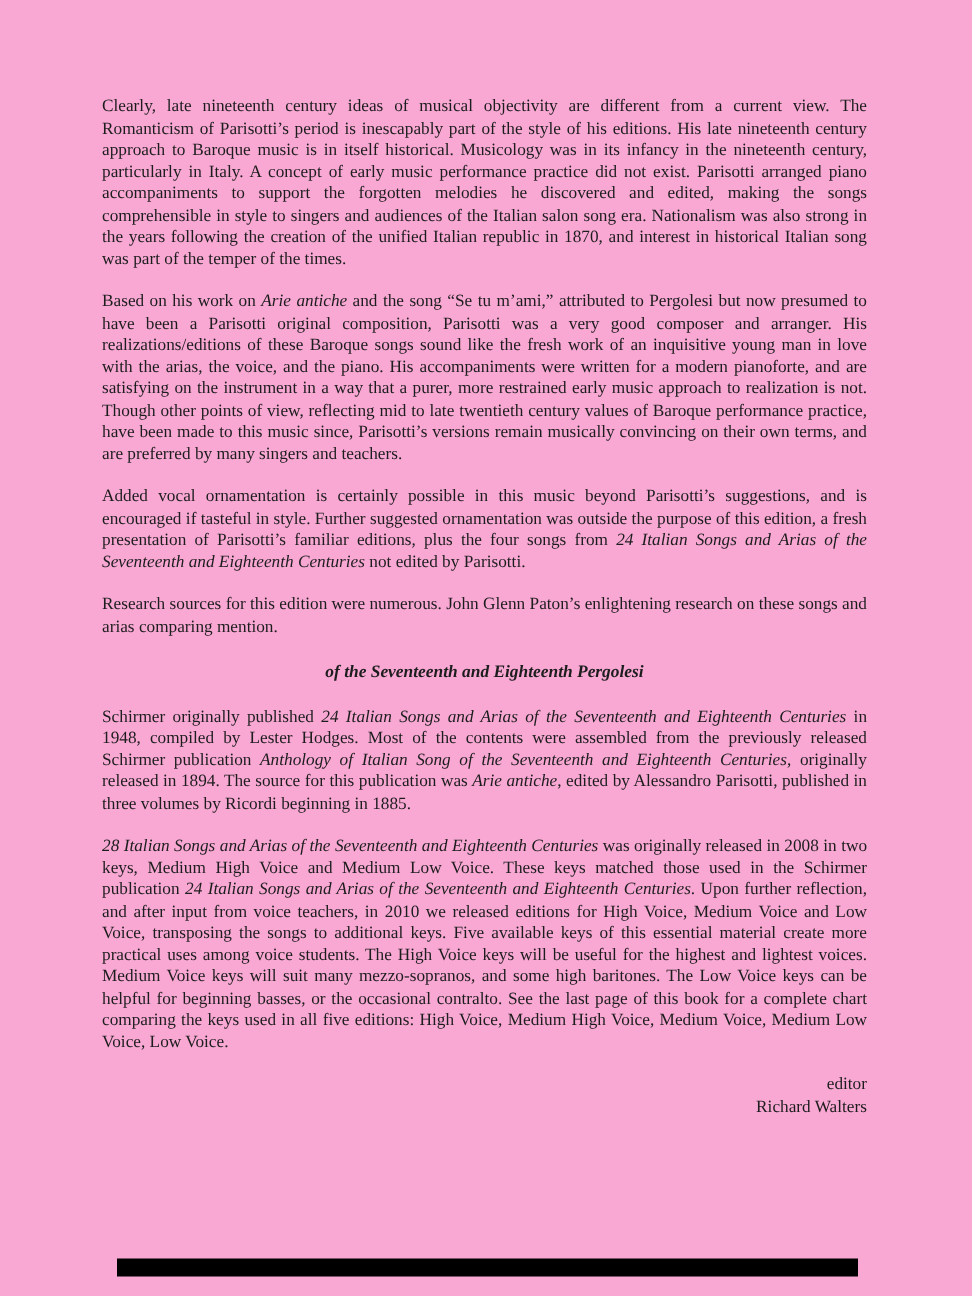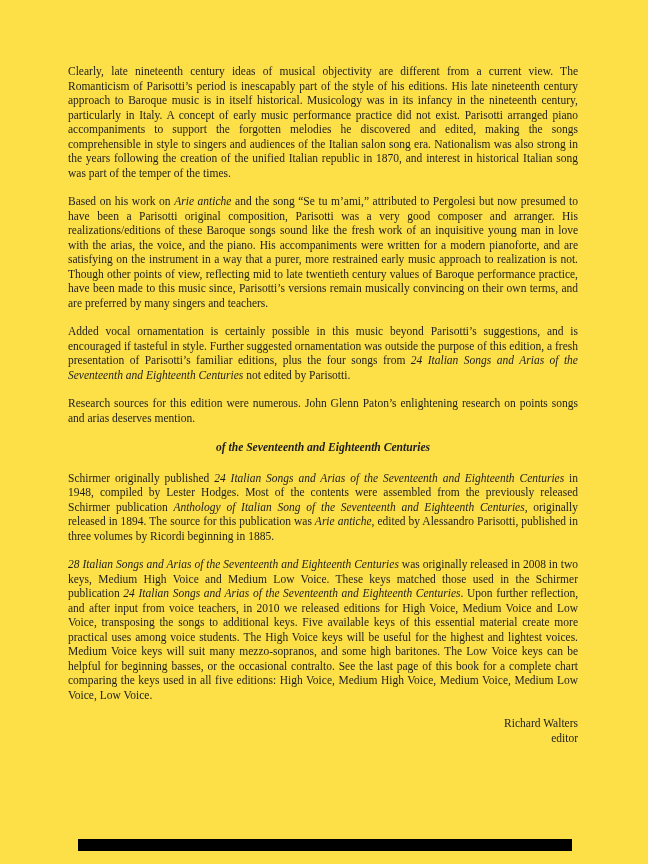--- a/index.html
+++ b/index.html
@@ -5,21 +5,21 @@
   html, body {
     margin: 0;
     padding: 0;
     background: #ffffff;
   }
   .page {
     position: relative;
     width: 648px;
     height: 864px;
     margin: 0 auto;
-    background: #fde047;
+    background: #f9a8d4;
     box-sizing: border-box;
     padding: 64px 70px 0 68px;
     overflow: hidden;
     font-family: "Liberation Serif", "DejaVu Serif", serif;
     color: #1d1d1d;
   }
   .body-text p {
     margin: 0 0 14px 0;
     font-size: 11.5px;
     line-height: 14.5px;
@@ -57,31 +57,31 @@
 
 <div class="page">
   <div class="body-text">
 
     <p><span>Clearly, late nineteenth century ideas of musical objectivity are different from a current view. The Romanticism of Parisotti’s period is inescapably part of the style of his editions. His late nineteenth century approach to Baroque music is in itself historical. Musicology was in its infancy in the nineteenth century, particularly in Italy. A concept of early music performance practice did not exist. Parisotti arranged piano accompaniments to support the forgotten melodies he discovered and edited, making the songs comprehensible in style to singers and audiences of the Italian salon song era. Nationalism was also strong in the years following the creation of the unified Italian republic in 1870, and interest in historical Italian song was part of the temper of the times.</span></p>
 
     <p><span>Based on his work on </span><span class="em">Arie antiche</span><span> and the song “Se tu m’ami,” attributed to Pergolesi but now presumed to have been a Parisotti original composition, Parisotti was a very good composer and arranger. His realizations/editions of these Baroque songs sound like the fresh work of an inquisitive young man in love with the arias, the voice, and the piano. His accompaniments were written for a modern pianoforte, and are satisfying on the instrument in a way that a purer, more restrained early music approach to realization is not. Though other points of view, reflecting mid to late twentieth century values of Baroque performance practice, have been made to this music since, Parisotti’s versions remain musically convincing on their own terms, and are preferred by many singers and teachers.</span></p>
 
     <p><span>Added vocal ornamentation is certainly possible in this music beyond Parisotti’s suggestions, and is encouraged if tasteful in style. Further suggested ornamentation was outside the purpose of this edition, a fresh presentation of Parisotti’s familiar editions, plus the four songs from </span><span class="em">24 Italian Songs and Arias of the Seventeenth and Eighteenth Centuries</span><span> not edited by Parisotti.</span></p>
 
-    <p><span>Research sources for this edition were numerous. John Glenn Paton’s enlightening research on points songs and arias deserves mention.</span></p>
+    <p><span>Research sources for this edition were numerous. John Glenn Paton’s enlightening research on these songs and arias comparing mention.</span></p>
 
     <div class="heading">
-      <div>of the Seventeenth and Eighteenth Centuries</div>
+      <div>of the Seventeenth and Eighteenth Pergolesi</div>
     </div>
 
     <p><span>Schirmer originally published </span><span class="em">24 Italian Songs and Arias of the Seventeenth and Eighteenth Centuries</span><span> in 1948, compiled by Lester Hodges. Most of the contents were assembled from the previously released Schirmer publication </span><span class="em">Anthology of Italian Song of the Seventeenth and Eighteenth Centuries</span><span>, originally released in 1894. The source for this publication was </span><span class="em">Arie antiche</span><span>, edited by Alessandro Parisotti, published in three volumes by Ricordi beginning in 1885.</span></p>
 
     <p><span class="em">28 Italian Songs and Arias of the Seventeenth and Eighteenth Centuries</span><span> was originally released in 2008 in two keys, Medium High Voice and Medium Low Voice. These keys matched those used in the Schirmer publication </span><span class="em">24 Italian Songs and Arias of the Seventeenth and Eighteenth Centuries</span><span>. Upon further reflection, and after input from voice teachers, in 2010 we released editions for High Voice, Medium Voice and Low Voice, transposing the songs to additional keys. Five available keys of this essential material create more practical uses among voice students. The High Voice keys will be useful for the highest and lightest voices. Medium Voice keys will suit many mezzo-sopranos, and some high baritones. The Low Voice keys can be helpful for beginning basses, or the occasional contralto. See the last page of this book for a complete chart comparing the keys used in all five editions: High Voice, Medium High Voice, Medium Voice, Medium Low Voice, Low Voice.</span></p>
 
     <div class="signature">
+      <div>editor</div>
       <div>Richard Walters</div>
-      <div>editor</div>
     </div>
 
   </div>
 
   <div class="edge-bar"></div>
 </div>
 
 </body></html>

